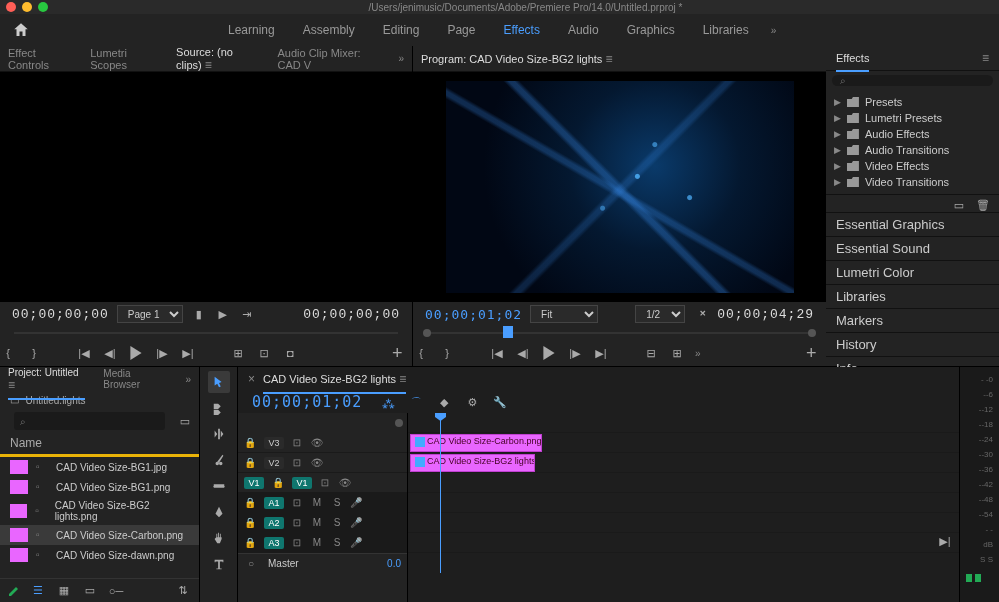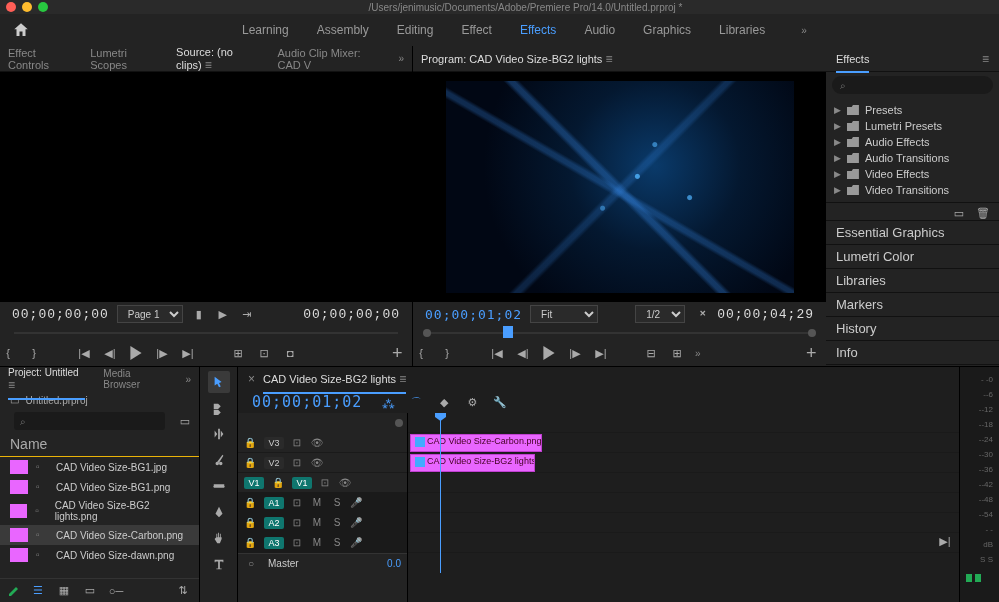--- a/index.html
+++ b/index.html
@@ -2,21 +2,21 @@
 <html><head>
 <meta charset="utf-8">
 <style>
 *{margin:0;padding:0;box-sizing:border-box;font-family:"Segoe UI",Arial,sans-serif;user-select:none}
 body{background:#1e1e1e;color:#ccc;width:999px;height:602px;overflow:hidden;font-size:11px}
 .title-bar{height:14px;background:#2a2a2a;display:flex;align-items:center;padding:0 6px;font-size:10px;color:#999}
 .traffic{display:flex;gap:6px;margin-right:10px}
 .dot{width:10px;height:10px;border-radius:50%}
 .red{background:#ff5f57}.yel{background:#febc2e}.grn{background:#28c840}
 .title-text{flex:1;text-align:center;color:#888;font-size:10px}
-.workspace-bar{height:32px;background:#232323;display:flex;align-items:center;padding:0 12px;gap:22px}
+.workspace-bar{height:32px;background:#232323;display:flex;align-items:center;padding:0 12px;gap:8px}
 .home-ico{width:18px;height:18px;cursor:pointer}
 .ws-tabs{display:flex;gap:28px;margin-left:190px}
 .ws-tab{color:#999;cursor:pointer;font-size:12px}
 .ws-tab.active{color:#4a9eff}
 .panel-tab-bar{height:26px;background:#232323;display:flex;align-items:center;padding:0 8px;gap:24px;border-bottom:1px solid #111}
 .panel-tab{color:#888;cursor:pointer;font-size:11px;padding:6px 0;position:relative}
 .panel-tab.active{color:#ddd;border-bottom:2px solid #4a9eff;margin-bottom:-2px}
 .top-area{height:320px;display:flex}
 .source-panel{width:413px;background:#1a1a1a;border-right:1px solid #000;display:flex;flex-direction:column}
 .program-panel{width:413px;background:#f97316;display:flex;flex-direction:column}
@@ -49,21 +49,21 @@
 .eff-item{display:flex;align-items:center;gap:6px;padding:2px 0;cursor:pointer;font-size:11px;color:#ccc}
 .caret{color:#888;font-size:9px}
 .fold{width:12px;height:10px;background:#999;clip-path:polygon(0 20%,40% 20%,50% 0,100% 0,100% 100%,0 100%)}
 .side-extra{border-top:1px solid #111}
 .side-btn{height:24px;display:flex;align-items:center;padding:0 10px;cursor:pointer;color:#ccc;font-size:13px;border-bottom:1px solid #111}
 .bottom-area{height:236px;display:flex;border-top:1px solid #000}
 .project-panel{width:200px;background:#232323;display:flex;flex-direction:column;border-right:1px solid #000}
 .proj-tabs{height:24px;display:flex;align-items:center;gap:18px;padding:0 8px}
 .proj-name{padding:4px 10px;font-size:10px;color:#aaa;display:flex;align-items:center;gap:6px}
 .proj-search{margin:2px 8px;height:18px;background:#1a1a1a;border:none;border-radius:3px;color:#ccc;padding:0 6px;font-size:10px}
-.bin-header{padding:4px 10px;font-size:14px;color:#aaa;border-bottom:1px solid #eab308}
+.bin-header{padding:4px 10px;font-size:12px;color:#aaa;border-bottom:3px solid #eab308}
 .bin-list{flex:1;overflow:auto}
 .bin-row{display:flex;align-items:center;gap:8px;padding:3px 10px;cursor:pointer;font-size:10px}
 .bin-row.sel-row{background:#3a3a3a}
 .thumb{width:18px;height:14px;background:#e966ff}
 .note-ico{width:12px;height:12px;color:#888}
 .proj-foot{height:24px;display:flex;align-items:center;gap:10px;padding:0 8px;border-top:1px solid #333}
 .pf-ico{width:12px;height:12px;cursor:pointer}
 .tool-col{width:38px;background:#232323;border-right:1px solid #000;display:flex;flex-direction:column;align-items:center;padding:4px 0;gap:4px}
 .tool{width:22px;height:22px;display:flex;align-items:center;justify-content:center;cursor:pointer;border-radius:2px}
 .tool.active{background:#3a3a3a}
@@ -112,21 +112,21 @@
 </div>
 
 <div class="workspace-bar">
   <svg class="home-ico" viewBox="0 0 24 24">
       <path fill="#ccc" d="M12 3l9 8h-3v9h-4v-6h-4v6H6v-9H3z"></path>
     </svg>
   <div class="ws-tabs">
     <span class="ws-tab">Learning</span>
     <span class="ws-tab">Assembly</span>
     <span class="ws-tab">Editing</span>
-    <span class="ws-tab">Effect</span>
+    <span class="ws-tab">Page</span>
     <span class="ws-tab active">Effects</span>
     <span class="ws-tab">Audio</span>
     <span class="ws-tab">Graphics</span>
     <span class="ws-tab">Libraries</span>
   </div>
   <span class="chev" style="margin-left:14px">»</span>
 </div>
 
 <div class="top-area">
 
@@ -256,40 +256,41 @@
           <span class="fold"></span>
           <span>Video Transitions</span>
         </div>
     </div>
     <div style="height:18px;border-top:1px solid #111;display:flex;justify-content:flex-end;gap:8px;padding:2px 8px">
       <span class="tb">▭</span>
       <span class="tb">🗑</span>
     </div>
     <div class="side-extra">
       <div class="side-btn">Essential Graphics</div>
+      <div class="side-btn">Essential Sound</div>
       <div class="side-btn">Lumetri Color</div>
       <div class="side-btn">Libraries</div>
       <div class="side-btn">Markers</div>
       <div class="side-btn">History</div>
       <div class="side-btn">Info</div>
     </div>
   </div>
 </div>
 
 <div class="bottom-area">
 
   <div class="project-panel">
     <div class="proj-tabs">
       <span class="panel-tab active" style="font-size:10px"><span>Project: Untitled</span> <span class="menu-ico">≡</span></span>
       <span class="panel-tab" style="font-size:10px">Media Browser</span>
       <span class="chev" style="margin-left:auto">»</span>
     </div>
     <div class="proj-name">
       <span>▭</span>
-      <span>Untitled.prproj</span>
+      <span>Untitled.lights</span>
     </div>
     <div style="display:flex;align-items:center;gap:4px;padding:0 6px">
       <input class="proj-search" style="flex: 1 1 0%;" placeholder="⌕">
       <span class="tb">▭</span>
     </div>
     <div class="bin-header">Name</div>
     <div class="bin-list" id="bin-list">
         <div class="bin-row">
           <span class="thumb"></span>
           <span class="note-ico">▫</span>

